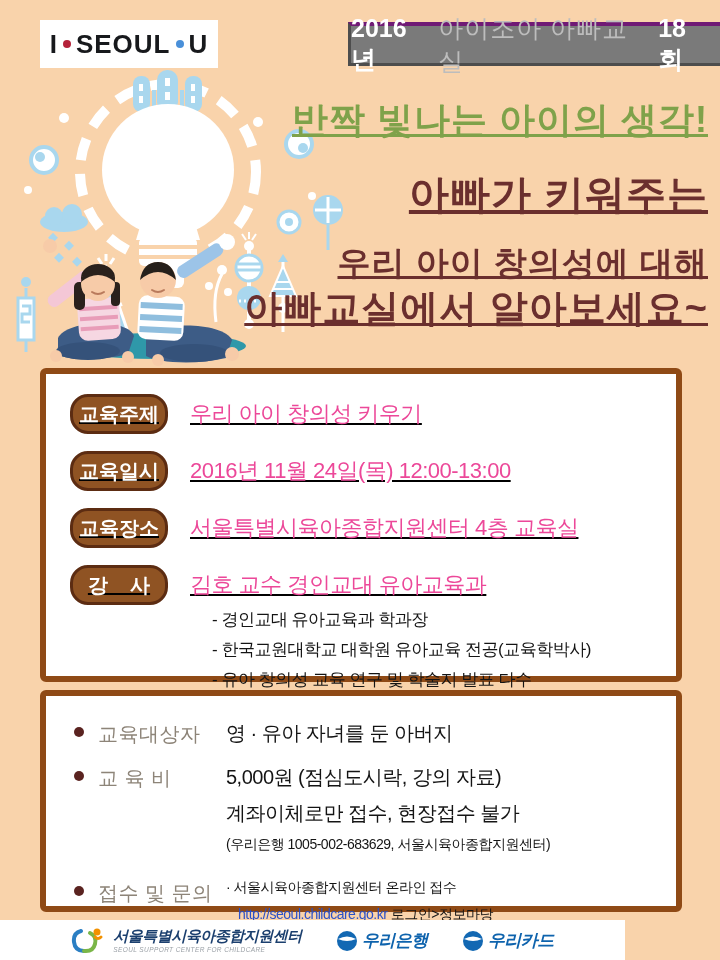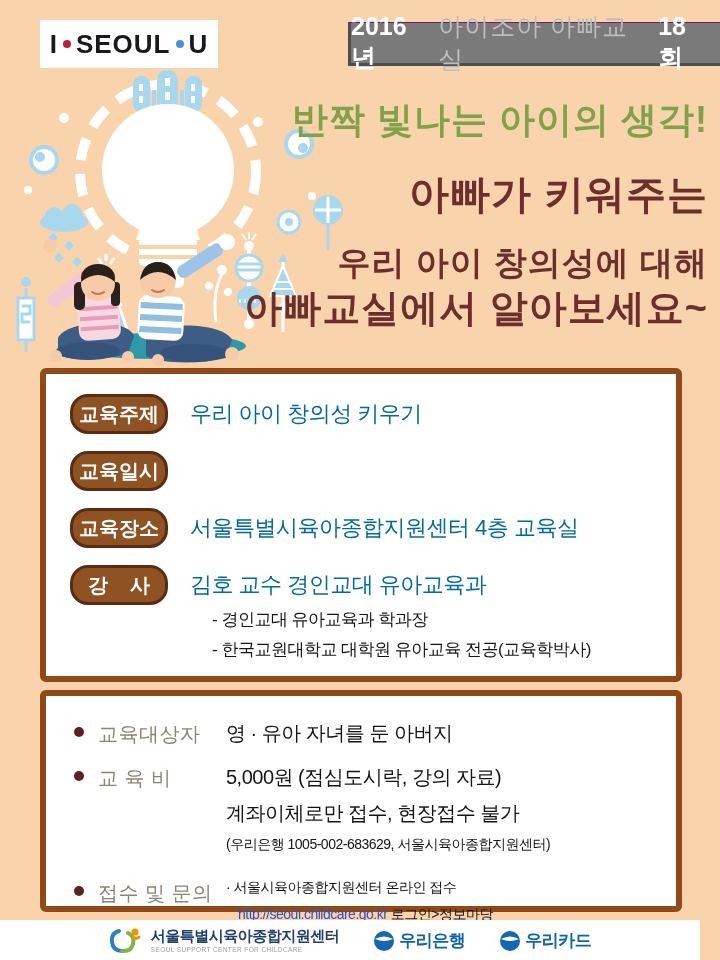--- a/index.html
+++ b/index.html
@@ -19,75 +19,75 @@
   }
   .logo-text { font-size:26px; font-weight:bold; color:#17191c; letter-spacing:1px; }
   .logo-dot { width:8px; height:8px; border-radius:50%; display:inline-block; margin:0 1px; }
   .dot-red { background:#b5223a; }
   .dot-blue { background:#4a90d9; }
 
   
   .banner {
     position:absolute; left:348px; top:22px; right:0; height:44px;
     background:#7a7a7a;
-    border-top:1px solid #701a75; border-left:3px solid #4d4d4d; border-bottom:3px solid #4d4d4d;
+    border-top:4px solid #701a75; border-left:3px solid #4d4d4d; border-bottom:3px solid #4d4d4d;
     display:flex; align-items:center; justify-content:center; gap:8px;
     padding-right:10px;
   }
   .banner .b-strong { color:#ffffff; font-weight:bold; font-size:25px; }
   .banner .b-light  { color:#bdbdbd; font-size:25px; letter-spacing:1px; }
 
   
   .illus { position:absolute; left:6px; top:70px; }
 
   
   .headline {
     position:absolute; top:102px; right:12px; text-align:right;
     font-weight:bold; line-height:1;
   }
-  .hl { letter-spacing:1px; }
+  .hl { letter-spacing:1px;text-decoration:underline; }
   .hl1 { font-size:36px; color:#7FA24A; margin-bottom:36px; }
   .hl2 { font-size:40px; color:#6B2F2E; margin-bottom:32px; }
   .hl3 { font-size:33px; color:#6B2F2E; margin-bottom:10px; }
   .hl4 { font-size:38px; color:#6B2F2E; }
 
   
   .box {
     position:absolute; left:40px; width:642px; background:#ffffff;
     border:6px solid #8F4A16; border-radius:6px;
   }
   .box1 { top:368px; height:314px; padding:20px 20px 0 24px; }
   .box2 { top:690px; height:222px; padding:24px 16px 0 26px; }
 
-  .info-row { display:flex; align-items:center; margin-bottom:17px; }
+  .info-row { display:flex; align-items:center; margin-bottom:17px;text-decoration:underline; }
   .badge {
     flex:0 0 98px; height:40px; margin-right:22px;
     background:#8f5323; border:3px solid #5c2c12; border-radius:18px;
     color:#ffffff; font-weight:bold; font-size:20px;
     display:flex; align-items:center; justify-content:center;
     white-space:pre;
   }
-  .info-value { font-size:22px; color:#0369a1; letter-spacing:-0.5px; }
+  .info-value { font-size:22px; color:#ec4899; letter-spacing:-0.5px; }
   .lect-details { margin:2px 0 0 142px; }
   .lect-details div { font-size:17px; color:#141414; margin-bottom:7px; letter-spacing:-0.5px; }
 
   
   .d-row { display:flex; align-items:flex-start; margin-bottom:16px; }
   .d-bullet { flex:0 0 10px; height:10px; border-radius:50%; background:#5a2320; margin:7px 14px 0 2px; }
   .d-label { flex:0 0 128px; font-size:20px; color:#8d8478; letter-spacing:0.5px; padding-top:1px; }
   .d-value { font-size:20px; color:#141414; letter-spacing:-0.5px; }
   .d-line { margin-bottom:9px; }
   .d-line-sm { font-size:14px; }
   .link { color:#2b50c8; text-decoration:underline; }
   .link-wrap { padding-left:12px; }
 
   
   .footer {
-    position:absolute; left:0; bottom:0; width:700px; height:40px;
-    background:#ffffff; display:flex; align-items:center; justify-content:center; gap:34px;
+    position:absolute; left:0; bottom:0; width:625px; height:40px;
+    background:#ffffff; display:flex; align-items:center; justify-content:center; gap:34px;font-style:italic;
   }
   .f-center { display:flex; align-items:center; gap:6px; }
   .f-name-block { display:flex; flex-direction:column; }
   .f-name { font-size:15px; font-weight:bold; color:#1b3f6e; letter-spacing:-0.5px; }
   .f-caption { font-size:6.5px; color:#9aa0a6; letter-spacing:0.4px; }
   .f-brand { display:flex; align-items:flex-end; gap:4px; }
   .f-brand-label { font-size:17px; font-weight:bold; color:#0e63ad; letter-spacing:-0.5px; }
 </style>
 </head>
 <body>
@@ -261,32 +261,34 @@
   <div class="hl hl4">아빠교실에서 알아보세요~</div>
 </div>
 
 <div class="box box1">
   <div class="info-row">
     <div class="badge">교육주제</div>
     <div class="info-value">우리 아이 창의성 키우기</div>
   </div>
   <div class="info-row">
     <div class="badge">교육일시</div>
+    <div class="info-value">2016년 11월 24일(목) 12:00-13:00</div>
   </div>
   <div class="info-row">
     <div class="badge">교육장소</div>
     <div class="info-value">서울특별시육아종합지원센터 4층 교육실</div>
   </div>
   <div class="info-row" style="margin-bottom:3px;">
     <div class="badge">강    사</div>
     <div class="info-value">김호 교수 경인교대 유아교육과</div>
   </div>
   <div class="lect-details">
     <div>- 경인교대 유아교육과 학과장</div>
     <div>- 한국교원대학교 대학원 유아교육 전공(교육학박사)</div>
+    <div>- 유아 창의성 교육 연구 및 학술지 발표 다수</div>
   </div>
 </div>
 
 <div class="box box2">
   <div class="d-row">
     <div class="d-bullet"></div>
     <div class="d-label">교육대상자</div>
     <div class="d-value">영 · 유아 자녀를 둔 아버지</div>
   </div>
   <div class="d-row">

